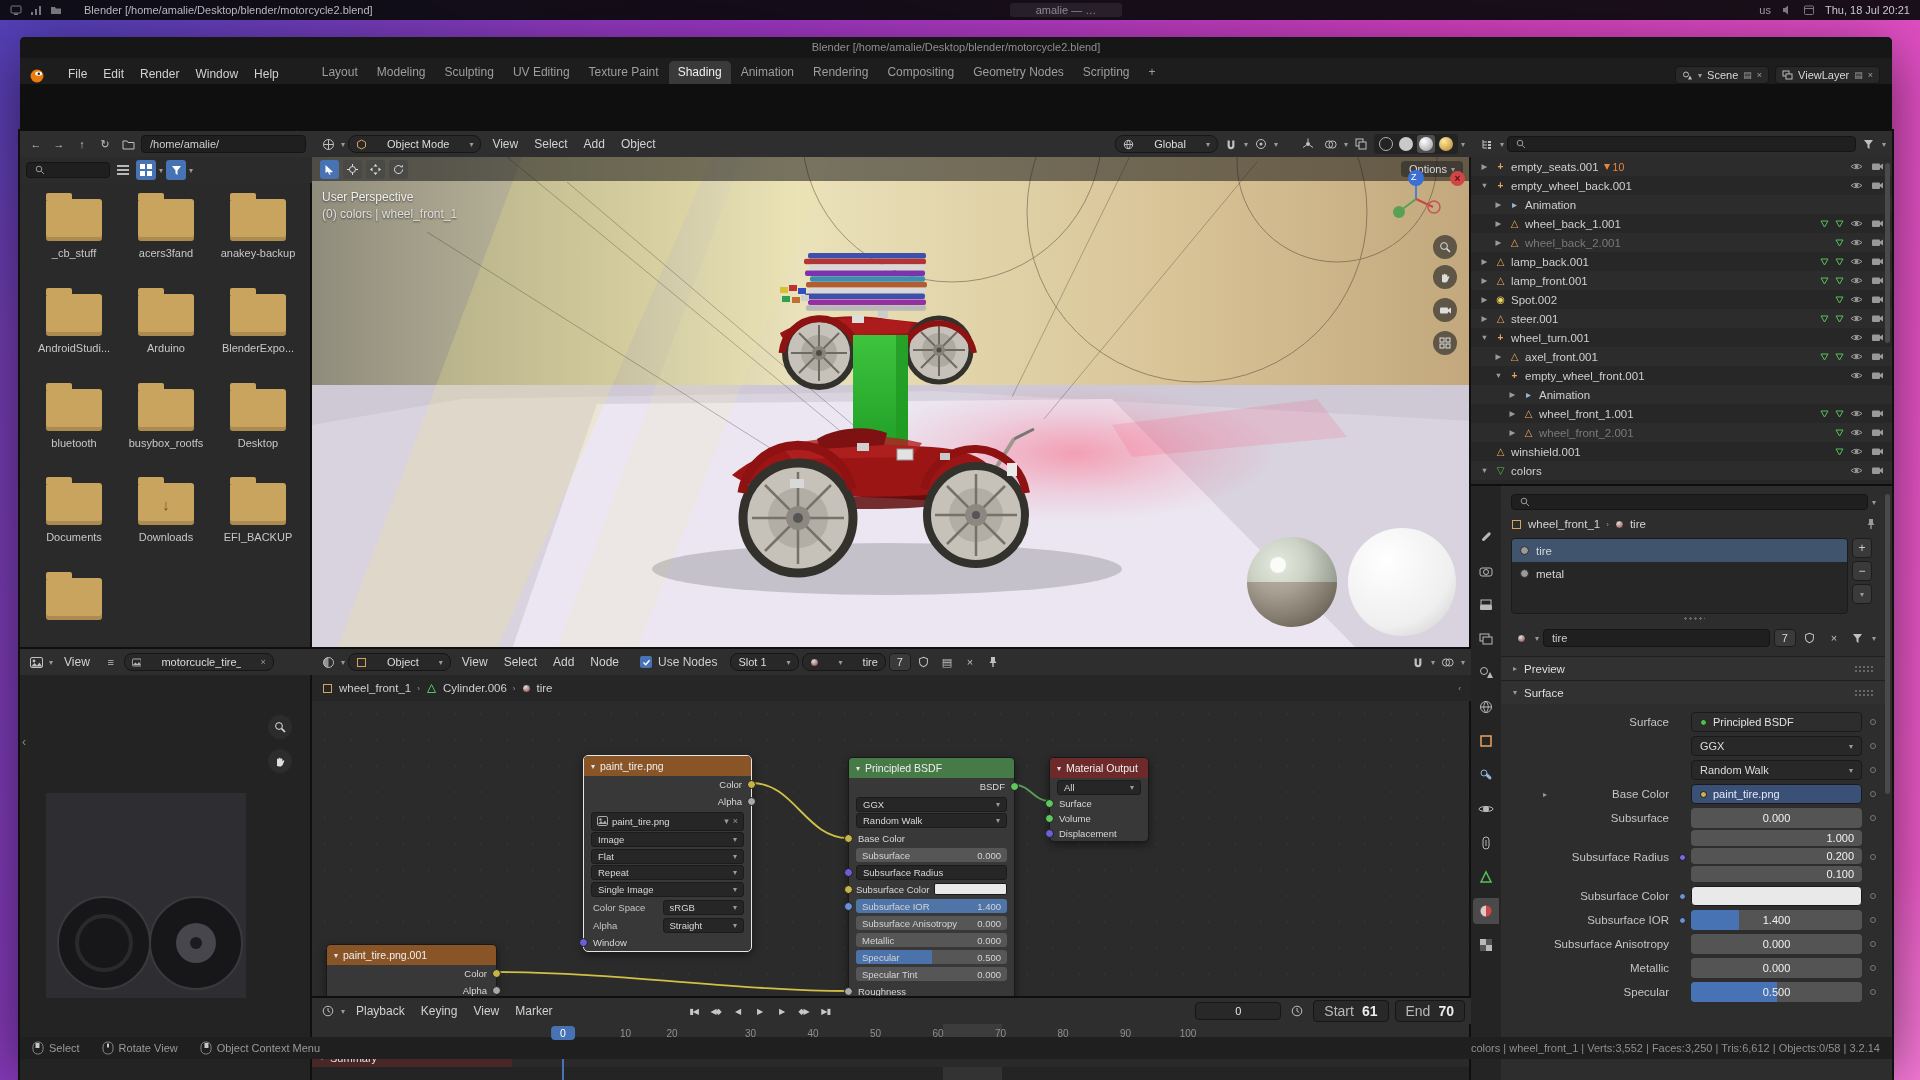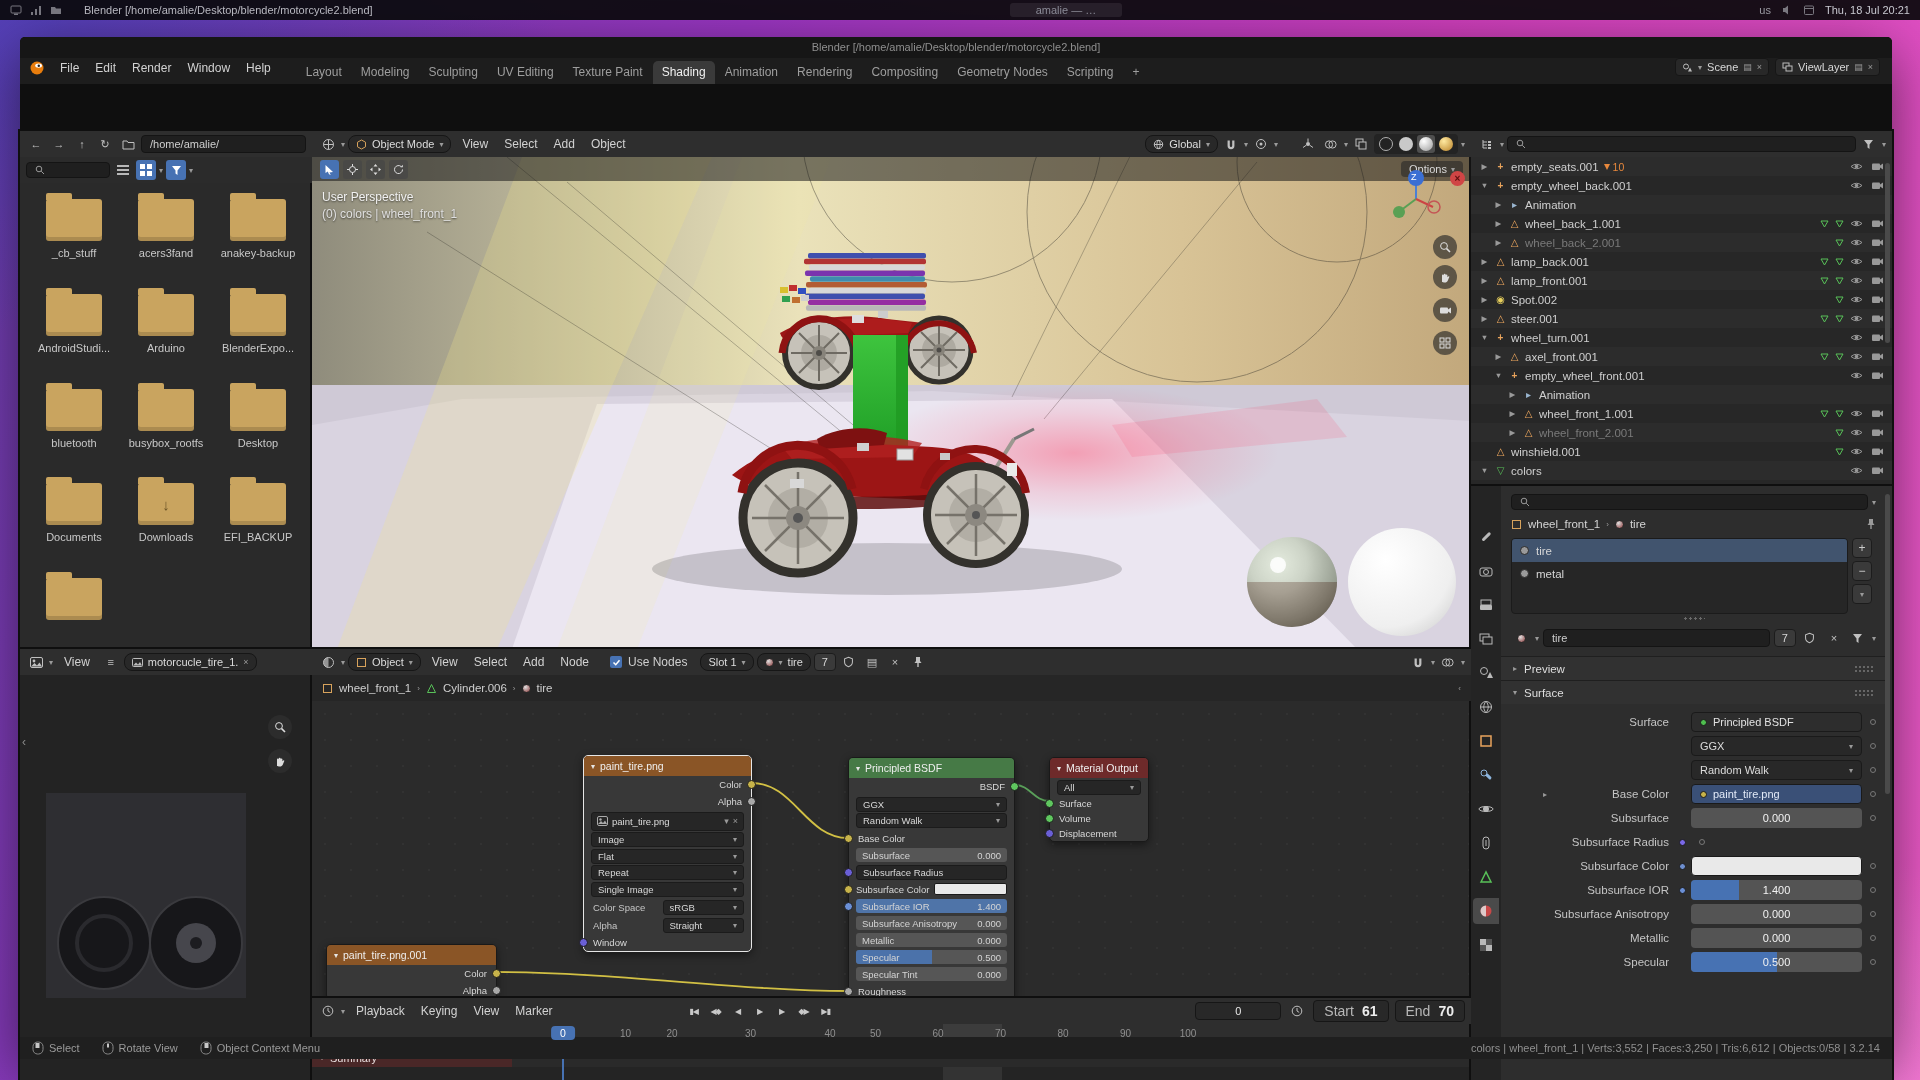--- a/index.html
+++ b/index.html
@@ -12,21 +12,21 @@
 
 .taskbar{position:absolute;left:0;top:0;width:1920px;height:20px;background:rgba(10,10,12,.93);display:flex;align-items:center;gap:8px;padding:0 10px;font-size:11px;color:#9a9aa2;z-index:60}
 .tbic{width:12px;height:12px;opacity:.75}
 .tbtitle{margin-left:14px;color:#b8b8c0}
 .tbpill{margin-left:auto;background:rgba(255,255,255,.08);border-radius:3px;padding:1px 26px;color:#8a8a96}
 .tbright{margin-left:auto;display:flex;align-items:center;gap:10px}
 .tbclock{color:#c8c8d0}
 
 .bwin{position:absolute;left:20px;top:37px;width:1872px;height:1022px;background:#0f0f0f;box-shadow:0 16px 60px rgba(0,0,0,.55);border-radius:5px 5px 0 0}
 .titlebar{height:21px;line-height:21px;text-align:center;color:#8f8f8f;font-size:11px;background:#161616;border-radius:5px 5px 0 0}
-.menubar{height:26px;background:#1d1d1d;display:flex;align-items:flex-start;padding:0 8px;gap:2px}
+.menubar{height:26px;background:#1d1d1d;display:flex;align-items:flex-end;padding:0 8px;gap:10px}
 .blogo{width:18px;height:18px;margin-right:4px}
 .mitem{padding:3px 8px;border-radius:3px;color:#d2d2d2;white-space:nowrap}
 #wtabs{display:flex;margin-left:16px;gap:1px;align-items:flex-end;height:26px}
 .wtab{padding:4px 9px 5px;font-size:12px;color:#9e9e9e;border-radius:5px 5px 0 0;white-space:nowrap}
 .wtab.on{background:#3a3a3a;color:#f0f0f0}
 .sceneblk{margin-left:auto;display:flex;gap:6px;align-items:center;padding-right:4px}
 .pillgrp{display:flex;align-items:center;background:#282828;border:1px solid #161616;border-radius:4px;padding:2px 6px;gap:5px;font-size:11px;color:#d8d8d8}
 .mini{font-size:9px;color:#9a9a9a}
 
 .region{position:absolute;overflow:hidden;background:#2a2a2a;outline:2px solid #0f0f0f}
@@ -37,21 +37,21 @@
 #timeline{left:292px;top:914px;width:1159px;height:86px;background:#262626}
 #outliner{left:1451px;top:47px;width:421px;height:355px;background:#272727}
 #props{left:1451px;top:402px;width:421px;height:598px;background:#2d2d2d}
 .statusbar{position:absolute;left:0;top:1000px;width:1872px;height:22px;background:#1f1f1f;display:flex;align-items:center;padding:0 12px;gap:22px;color:#9a9a9a;font-size:11px}
 .ehead{height:26px;background:#2e2e2e;display:flex;align-items:center;gap:3px;padding:0 6px;font-size:12px;color:#cfcfcf;position:relative;z-index:5}
 .ehead.sub{background:#2b2b2b}
 .iconbox{min-width:20px;height:20px;border-radius:3px;display:flex;align-items:center;justify-content:center;color:#c0c0c0;font-size:11px}
 .iconbox.on{background:#4772b3;color:#fff}
 .car{font-size:8px;color:#9a9a9a}
 .car.w{color:#e6e6e6}
-.drop{display:flex;align-items:center;background:#282828;border:1px solid #161616;border-radius:8px;padding:2px 7px;gap:5px;font-size:11px;color:#dcdcdc;white-space:nowrap}
+.drop{display:flex;align-items:center;background:#282828;border:1px solid #161616;border-radius:8px;padding:2px 7px;gap:20px;font-size:11px;color:#dcdcdc;white-space:nowrap}
 .tfield{background:#1f1f1f;border:1px solid #141414;border-radius:4px;padding:2px 8px;font-size:11px;color:#cfcfcf;display:flex;align-items:center;gap:5px}
 .chk{width:12px;height:12px;border-radius:2px;background:#4772b3;display:inline-flex;align-items:center;justify-content:center}
 .spacer{flex:1}
 
 #folders{display:grid;grid-template-columns:repeat(3,1fr);row-gap:22px;padding:16px 8px;height:466px;overflow:hidden}
 .ftile{text-align:center}
 .ficon{width:56px;height:42px;background:#c9a45f;border-radius:3px;position:relative;margin:0 auto;box-shadow:inset 0 -4px 0 rgba(0,0,0,.15)}
 .ficon:before{content:"";position:absolute;top:-6px;left:0;width:26px;height:7px;background:#c9a45f;border-radius:2px 2px 0 0}
 .dlmark{position:absolute;left:50%;top:50%;transform:translate(-50%,-50%);color:#6b5426;font-weight:bold;font-size:15px}
 .fname{margin-top:6px;font-size:11px;color:#c8c8c8;white-space:nowrap;overflow:hidden}
@@ -1372,21 +1372,21 @@
             </div>
       </div>
     </div>
     <div class="ruler">
       <div class="rangeband"></div>
       <div id="ticks">
             <span class="tick" style="left:251px">0</span>
             <span class="tick" style="left:313.5px">10</span>
             <span class="tick" style="left:360px">20</span>
             <span class="tick" style="left:438.5px">30</span>
-            <span class="tick" style="left:518px">40</span>
+            <span class="tick" style="left:501px">40</span>
             <span class="tick" style="left:563.5px">50</span>
             <span class="tick" style="left:626px">60</span>
             <span class="tick" style="left:688.5px">70</span>
             <span class="tick" style="left:751px">80</span>
             <span class="tick" style="left:813.5px">90</span>
             <span class="tick" style="left:876px">100</span>
           </div>
       <div class="curpill">0</div>
     </div>
     <div class="tlbody">
@@ -1608,20 +1608,27 @@
               <span class="plab">Subsurface</span>
               <span class="sdot off" style=""></span>
               <div class="pfwrap">
                 <div class="pslide"><div class="fill" style="width:0%"></div><span class="pv">0.000</span></div>
               </div>
               <span class="deco"></span>
             </div>
             <div class="prow">
               <span class="plab">Subsurface Radius</span>
               <span class="sdot" style="background:#7a68e8"></span>
+              <div class="pfwrap">
+                <div class="pmulti">
+                  <div class="pslide sm"><span class="pv">1.000</span></div>
+                  <div class="pslide sm"><span class="pv">0.200</span></div>
+                  <div class="pslide sm"><span class="pv">0.100</span></div>
+                </div>
+              </div>
               <span class="deco"></span>
             </div>
             <div class="prow">
               <span class="plab">Subsurface Color</span>
               <span class="sdot" style="background:#6e8fd0"></span>
               <div class="pfwrap">
                 <div class="pcolor"></div>
               </div>
               <span class="deco"></span>
             </div>

